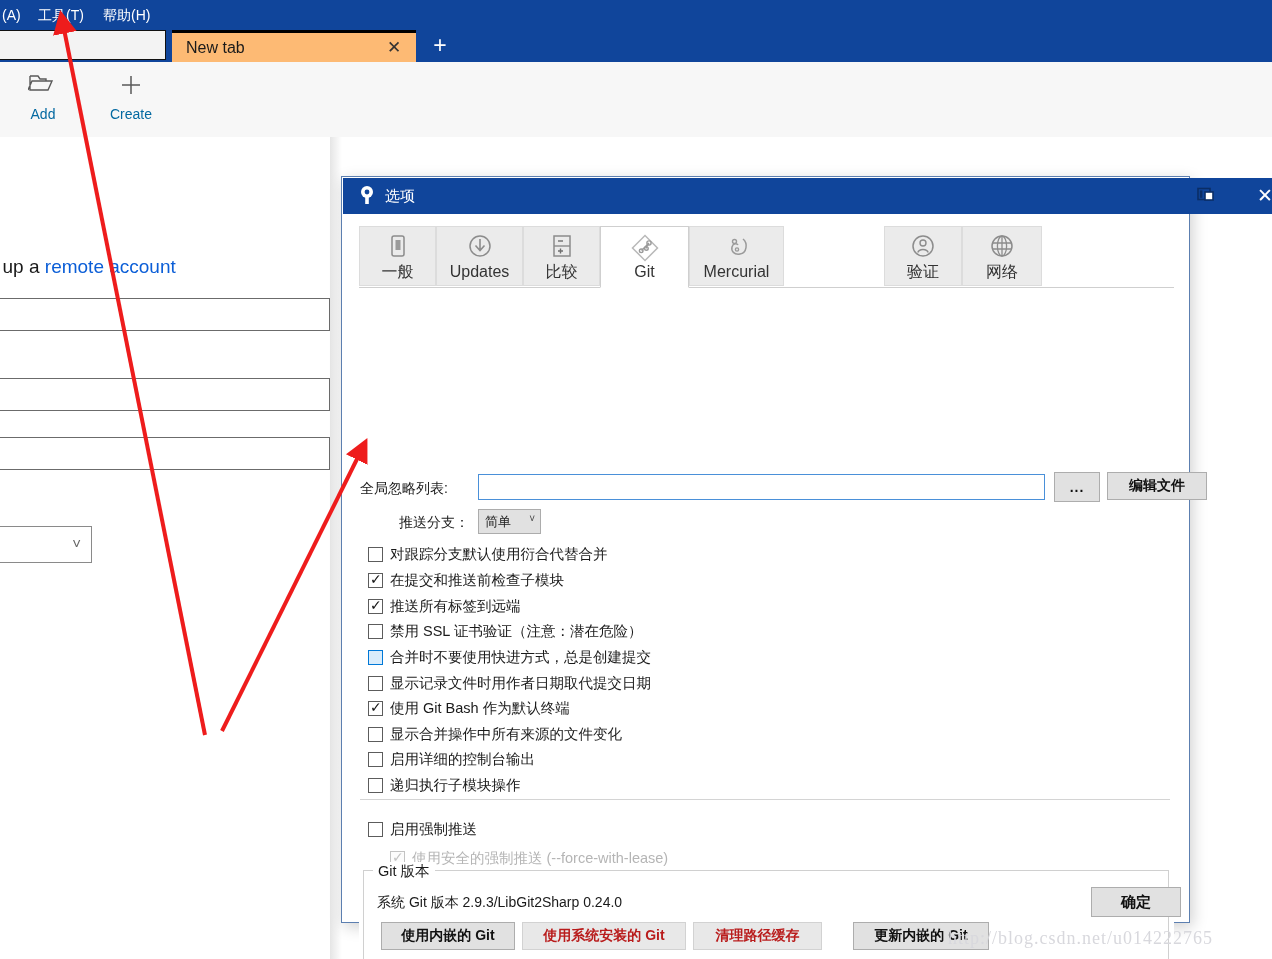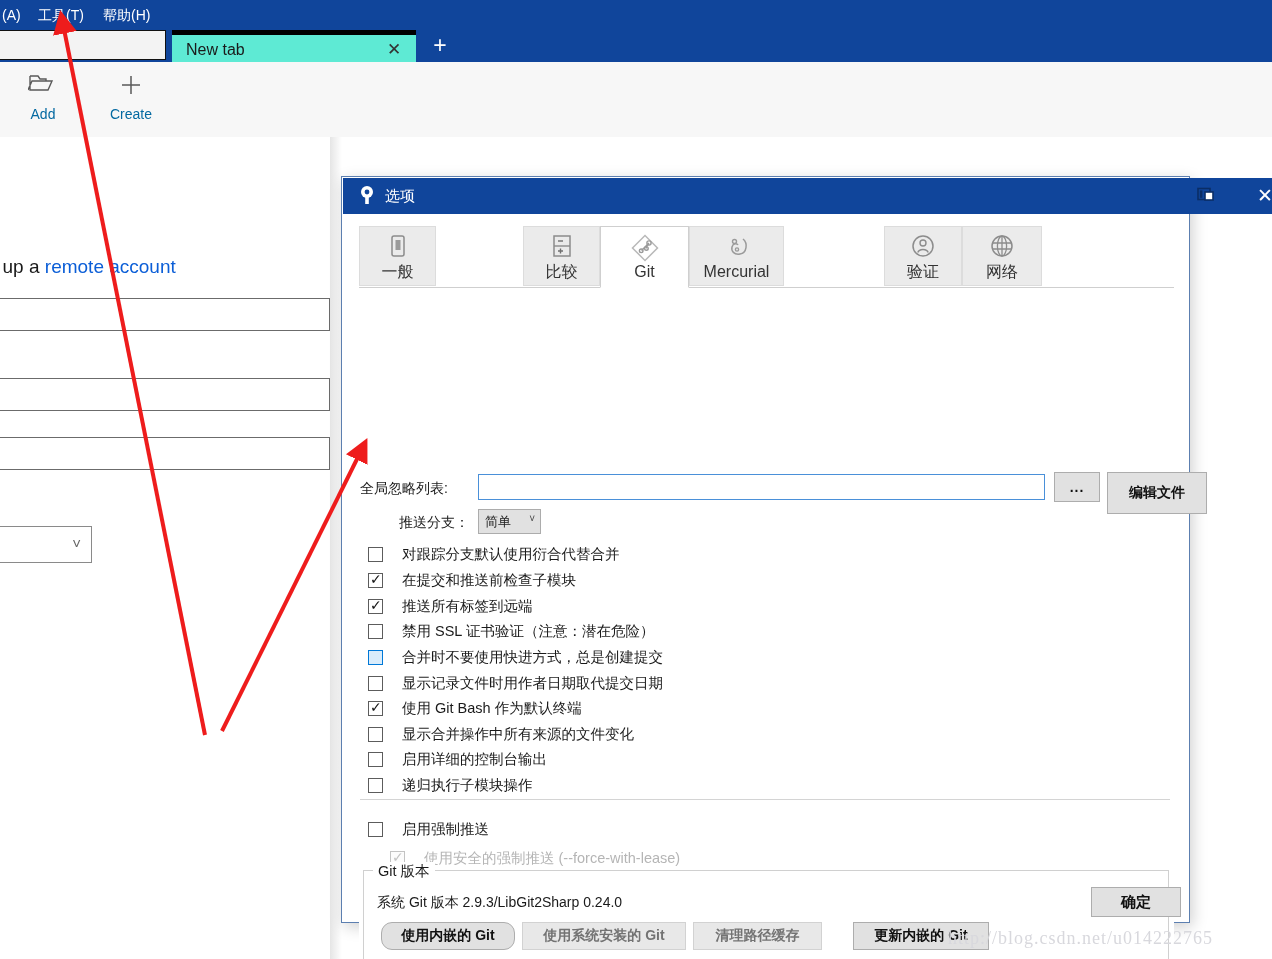--- a/index.html
+++ b/index.html
@@ -51,23 +51,23 @@
     left: -6px; top: 0;
     width: 172px; height: 30px;
     background: #f3f3f3;
     border: 1px solid #111;
     box-sizing: border-box;
   }
   .bg-tab-active {
     position: absolute;
     left: 172px; top: 0;
     width: 244px; height: 32px;
-    background: #5eead4;
-    box-sizing: border-box;
-    border-top: 5px solid #000000;
+    background: #fdba74;
+    box-sizing: border-box;
+    border-top: 3px solid #000000;
   }
   .bg-tab-active .tab-title {
     position: absolute;
     left: 14px; top: 6px;
     font-size: 16px;
     color: #1a1a1a;
     white-space: nowrap;
   }
   .bg-tab-close {
     position: absolute;
@@ -277,36 +277,36 @@
     border: 1px solid #adadad;
     box-sizing: border-box;
     font-family: "Liberation Sans", "DejaVu Sans", sans-serif;
     font-size: 14px;
     color: #111;
     cursor: pointer;
     text-align: center;
     padding: 0;
   }
   .win-btn.disabled {
-    color: #737373;
+    color: #b91c1c;
     background: #e8e8e8;
     border-color: #d2d2d2;
     cursor: default;
   }
   #btn-browse {
     position: absolute;
     left: 695px; top: 184px;
     width: 46px; height: 30px;
     font-weight: 700;
     letter-spacing: 1px;
   }
   #btn-editfile {
     position: absolute;
     left: 748px; top: 184px;
-    width: 100px; height: 42px;
+    width: 100px; height: 28px;
     font-weight: 700;
   }
 
   #lbl-pushbranch {
     position: absolute;
     left: 40px; top: 226px;
     font-size: 14px;
     white-space: nowrap;
   }
   #sel-pushbranch {
@@ -352,21 +352,21 @@
   }
   .cbrow .cbox .tick {
     position: absolute;
     left: 1px; top: -2px;
     font-size: 14px;
     line-height: 15px;
     color: #111;
   }
   .cbrow .cblbl {
     position: absolute;
-    left: 34px; top: 0;
+    left: 22px; top: 0;
     line-height: 21px;
   }
   .cbrow.dis { cursor: default; }
   .cbrow.dis .cbox { border-color: #c3c3c3; background: #fcfcfc; }
   .cbrow.dis .cbox .tick { color: #c3c3c3; }
   .cbrow.dis .cblbl { color: #b5b5b5; }
 
   #divider {
     position: absolute;
     left: 1px; top: 511px;
@@ -389,21 +389,21 @@
     padding: 0 5px;
     font-size: 14.5px;
   }
   #gitver-text {
     position: absolute;
     left: 18px; top: 606px;
     font-size: 14px;
     white-space: nowrap;
   }
   .gv-btn { position: absolute; top: 634px; height: 28px; font-weight: 700; }
-  #btn-embedded { left: 22px; width: 134px; border-radius: 11px; }
+  #btn-embedded { left: 22px; width: 134px; }
   #btn-system   { left: 163px; width: 164px; }
   #btn-clear    { left: 334px; width: 129px; }
   #btn-update   { left: 494px; width: 136px; }
 
   #cb-libgit2 { position: absolute; left: 17px; top: 670px; }
   #btn-ok {
     position: absolute;
     left: 749px; top: 710px;
     width: 90px; height: 30px;
     font-weight: 700;
@@ -510,20 +510,29 @@
     <div class="dtab" style="left:0px;width:77px">
       <span class="dtab-ico">
         <svg width="22" height="26" viewBox="0 0 22 26">
             <rect x="5" y="3" width="12" height="20" rx="2" fill="none" stroke="#8c8c8c" stroke-width="1.5"></rect>
             <rect x="8.5" y="7" width="5" height="10" fill="#9a9a9a"></rect>
           </svg>
       </span>
       <span class="dtab-lbl">一般</span>
     </div>
 
+    <div class="dtab" style="left:77px;width:87px">
+      <span class="dtab-ico">
+        <svg width="26" height="26" viewBox="0 0 26 26">
+            <circle cx="13" cy="13" r="10" fill="none" stroke="#8c8c8c" stroke-width="1.5"></circle>
+            <path d="M13 6 v11 M8.5 12.5 L13 17.5 L17.5 12.5" fill="none" stroke="#8c8c8c" stroke-width="1.6"></path>
+          </svg>
+      </span>
+      <span class="dtab-lbl">Updates</span>
+    </div>
 
     <div class="dtab" style="left:164px;width:77px">
       <span class="dtab-ico">
         <svg width="24" height="26" viewBox="0 0 24 26">
             <rect x="4" y="3" width="16" height="20" fill="none" stroke="#8c8c8c" stroke-width="1.5"></rect>
             <path d="M4 13 h16" stroke="#8c8c8c" stroke-width="1.4"></path>
             <path d="M8 8 h5" stroke="#6f6f6f" stroke-width="1.4"></path>
             <path d="M10.5 15.5 v5 M8 18 h5" stroke="#6f6f6f" stroke-width="1.4"></path>
           </svg>
       </span>

